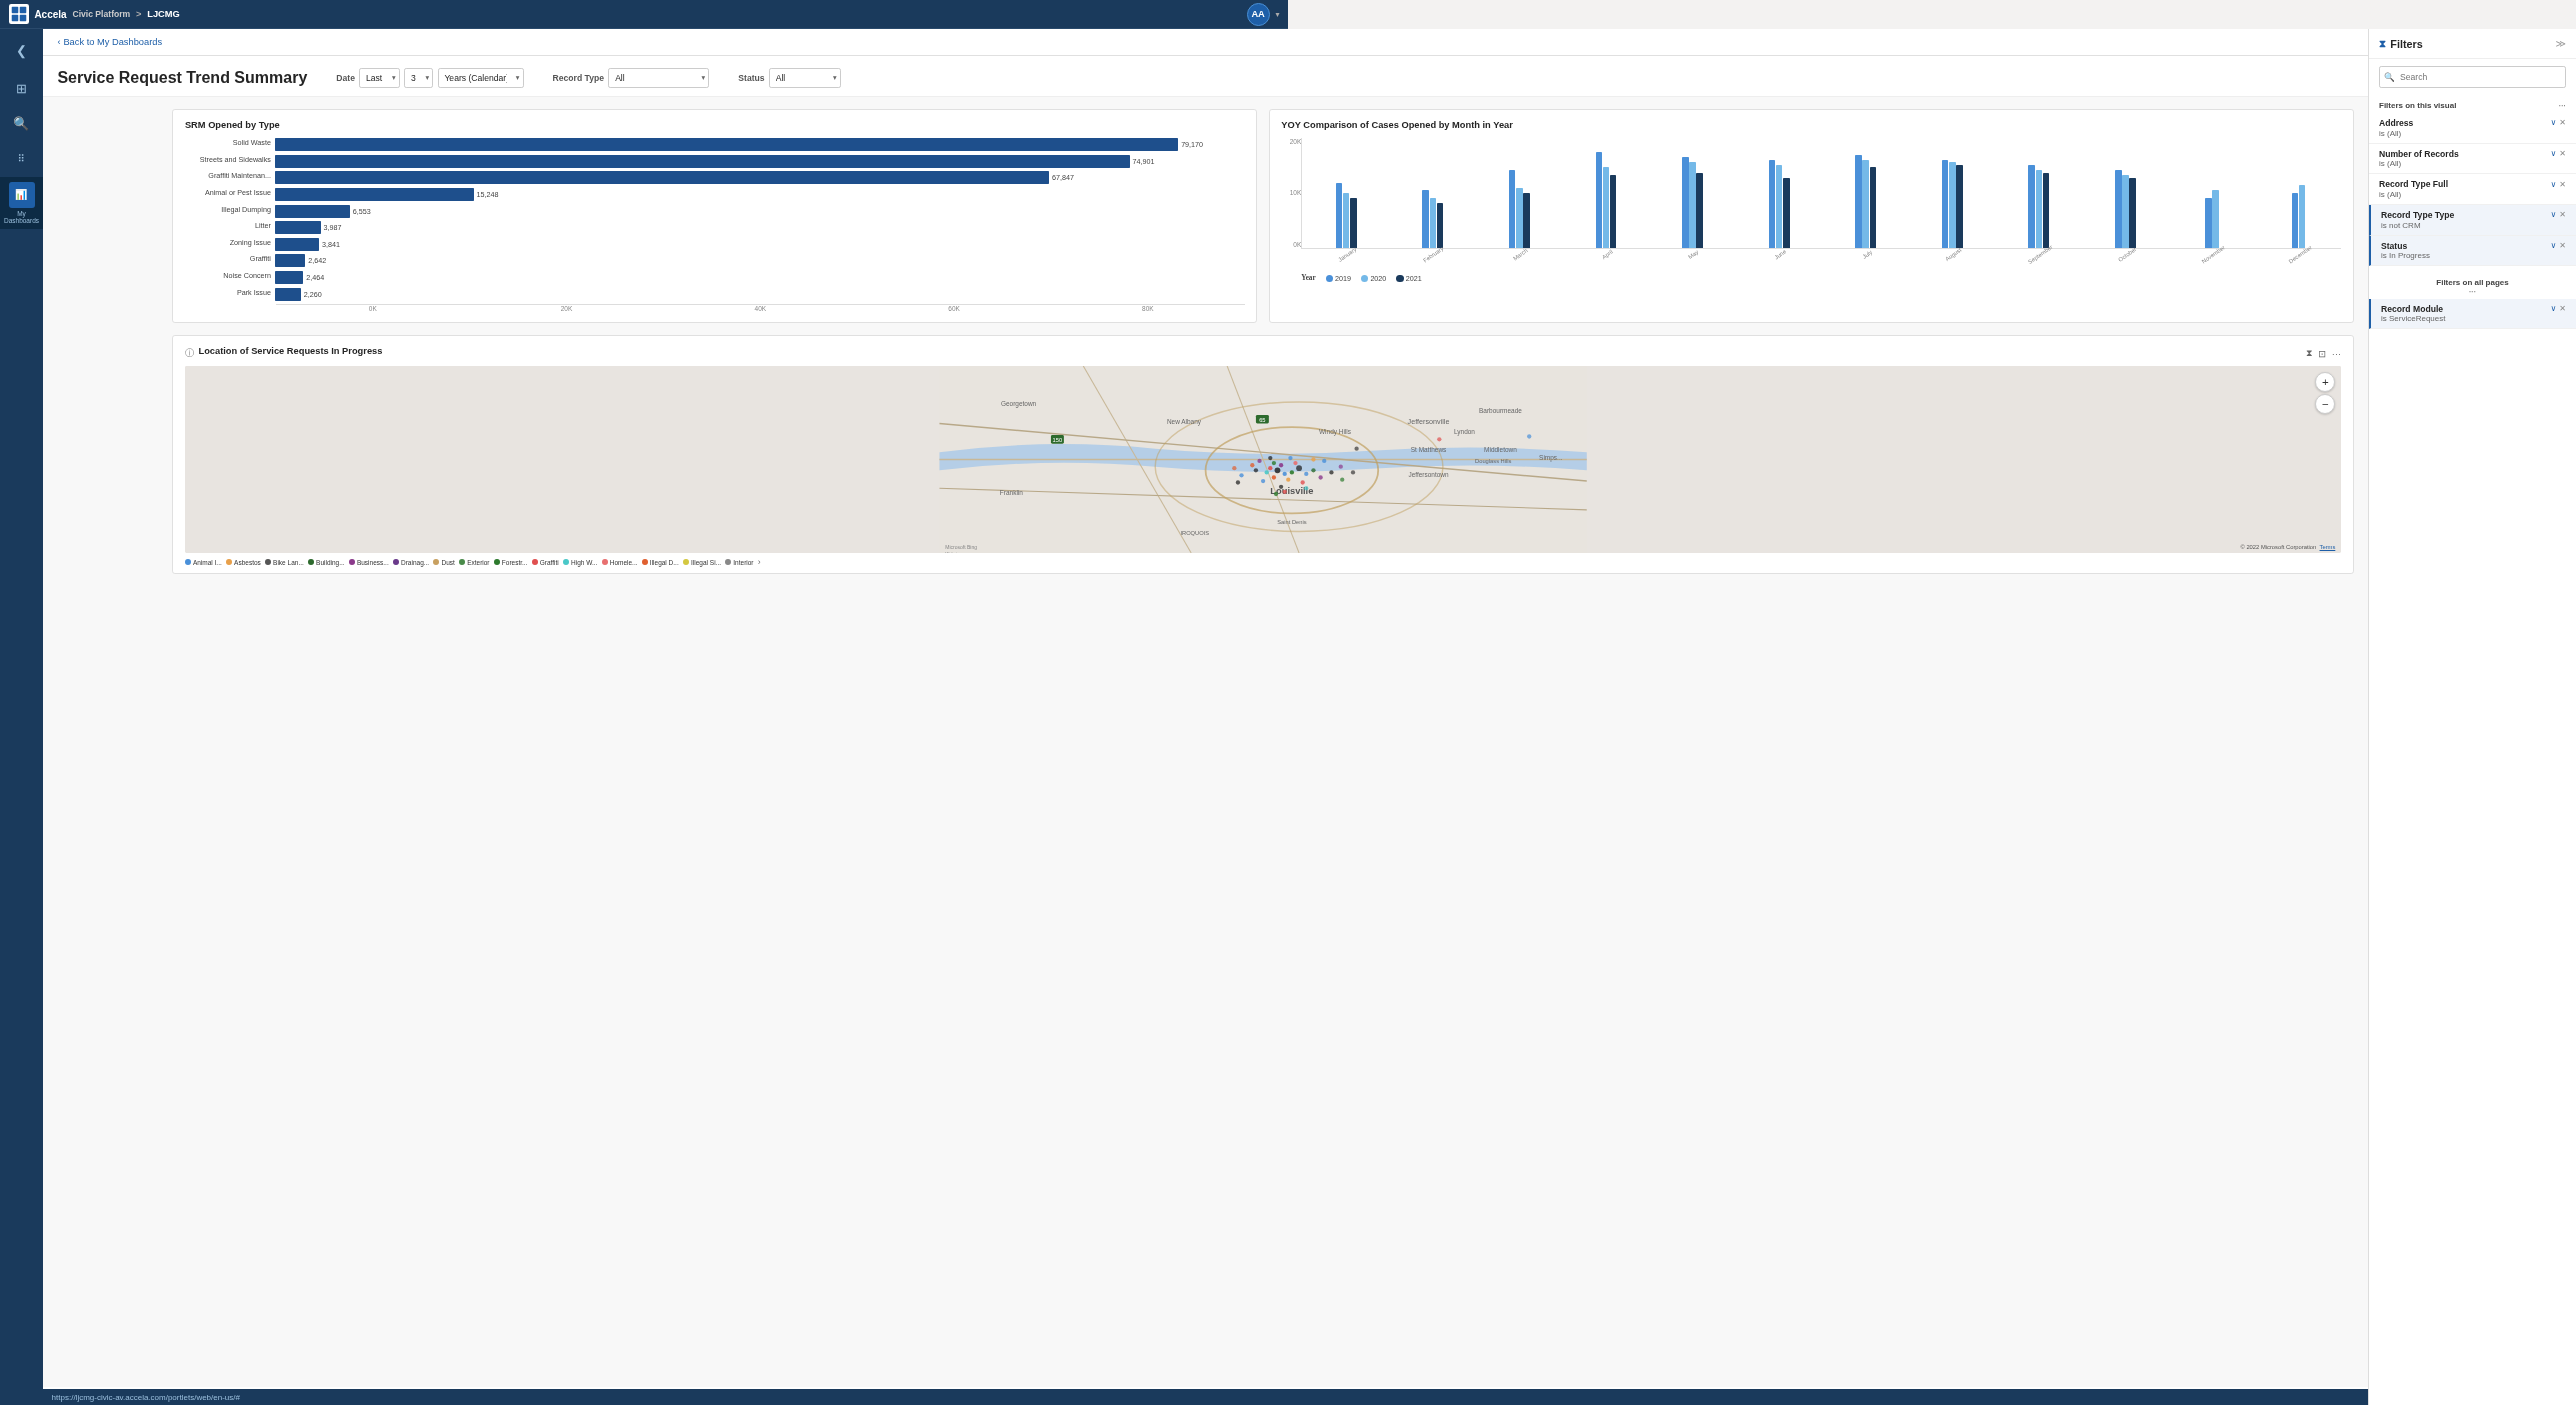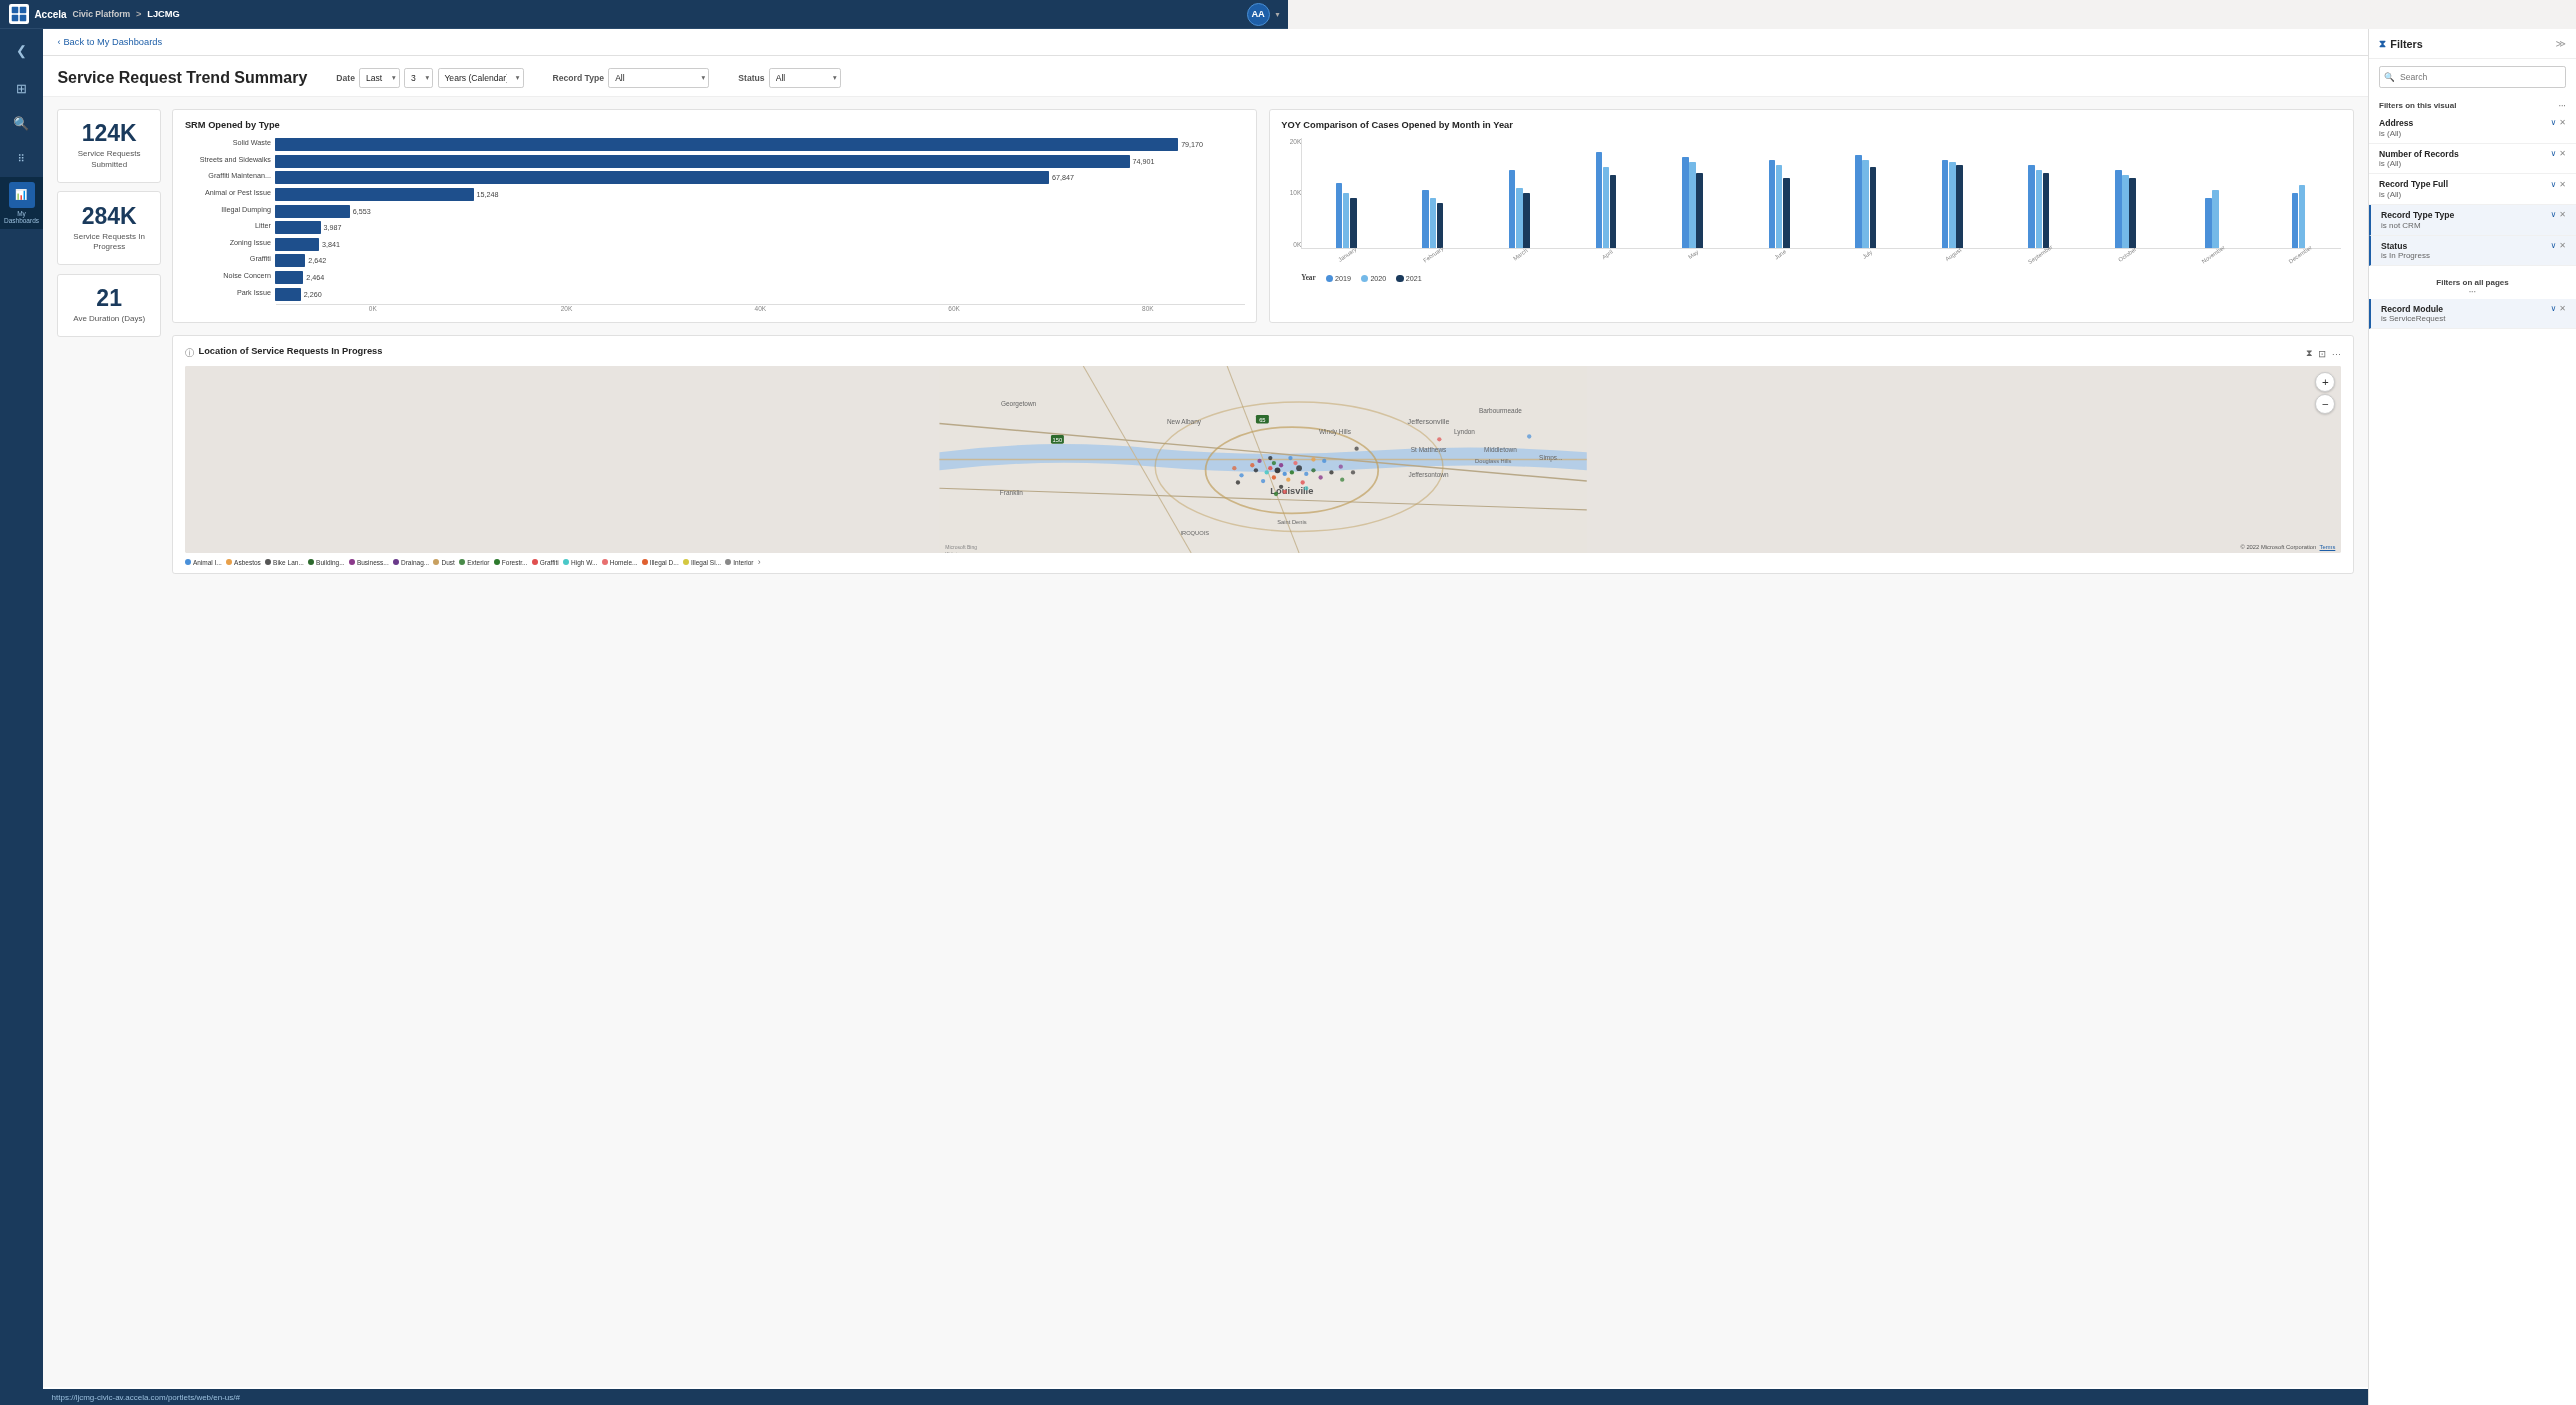--- a/index.html
+++ b/index.html
@@ -593,34 +593,20 @@
         <select class="filter-select" style="width:72px;">
           <option>All</option>
         </select>
         <span class="chevron">▾</span>
       </div>
     </div>
   </div>
 
   <div class="dashboard-body clearfix">
 
-    <div class="stats-col">
-      <div class="stat-block">
-        <div class="stat-number">124K</div>
-        <div class="stat-label">Service Requests Submitted</div>
-      </div>
-      <div class="stat-block">
-        <div class="stat-number">284K</div>
-        <div class="stat-label">Service Requests In Progress</div>
-      </div>
-      <div class="stat-block">
-        <div class="stat-number">21</div>
-        <div class="stat-label">Ave Duration (Days)</div>
-      </div>
-    </div>
 
     <div class="charts-area">
       <div class="charts-row">
 
         <div class="chart-card" style="flex:1;min-width:0;">
           <div class="chart-title">SRM Opened by Type</div>
           <div class="bar-chart">
 
             <div id="srm-bars">
                 <div class="bar-row">

